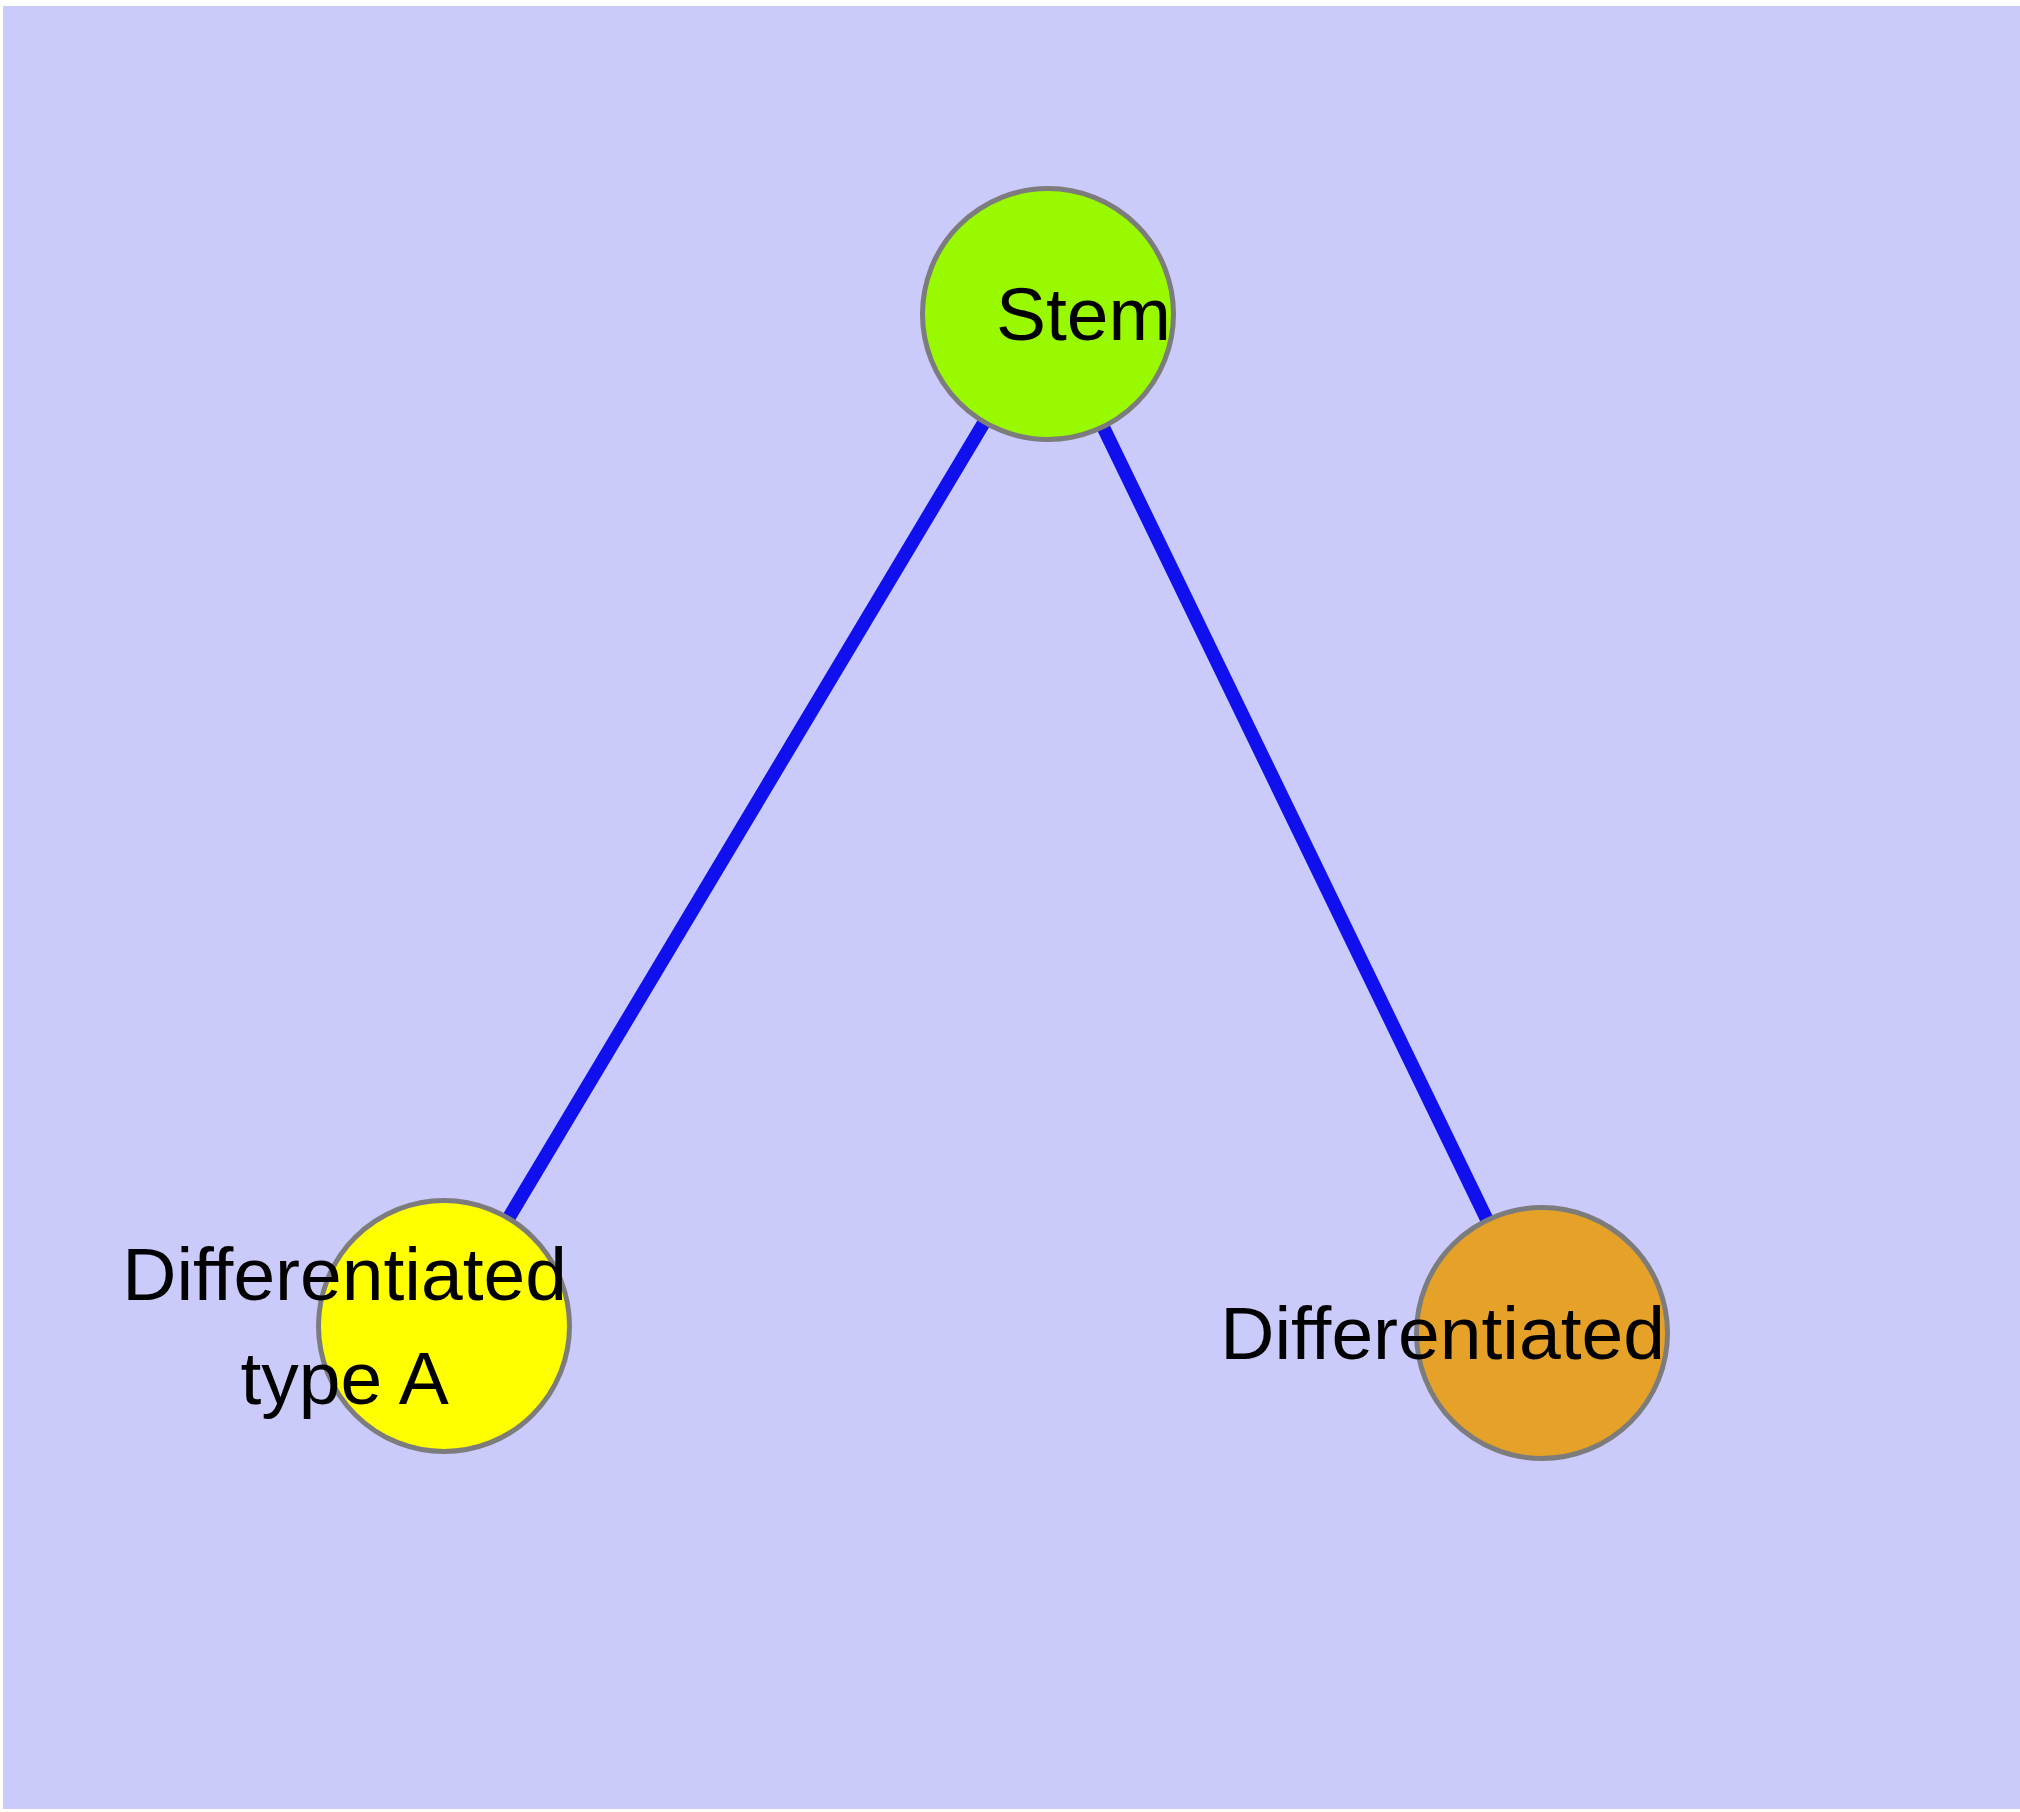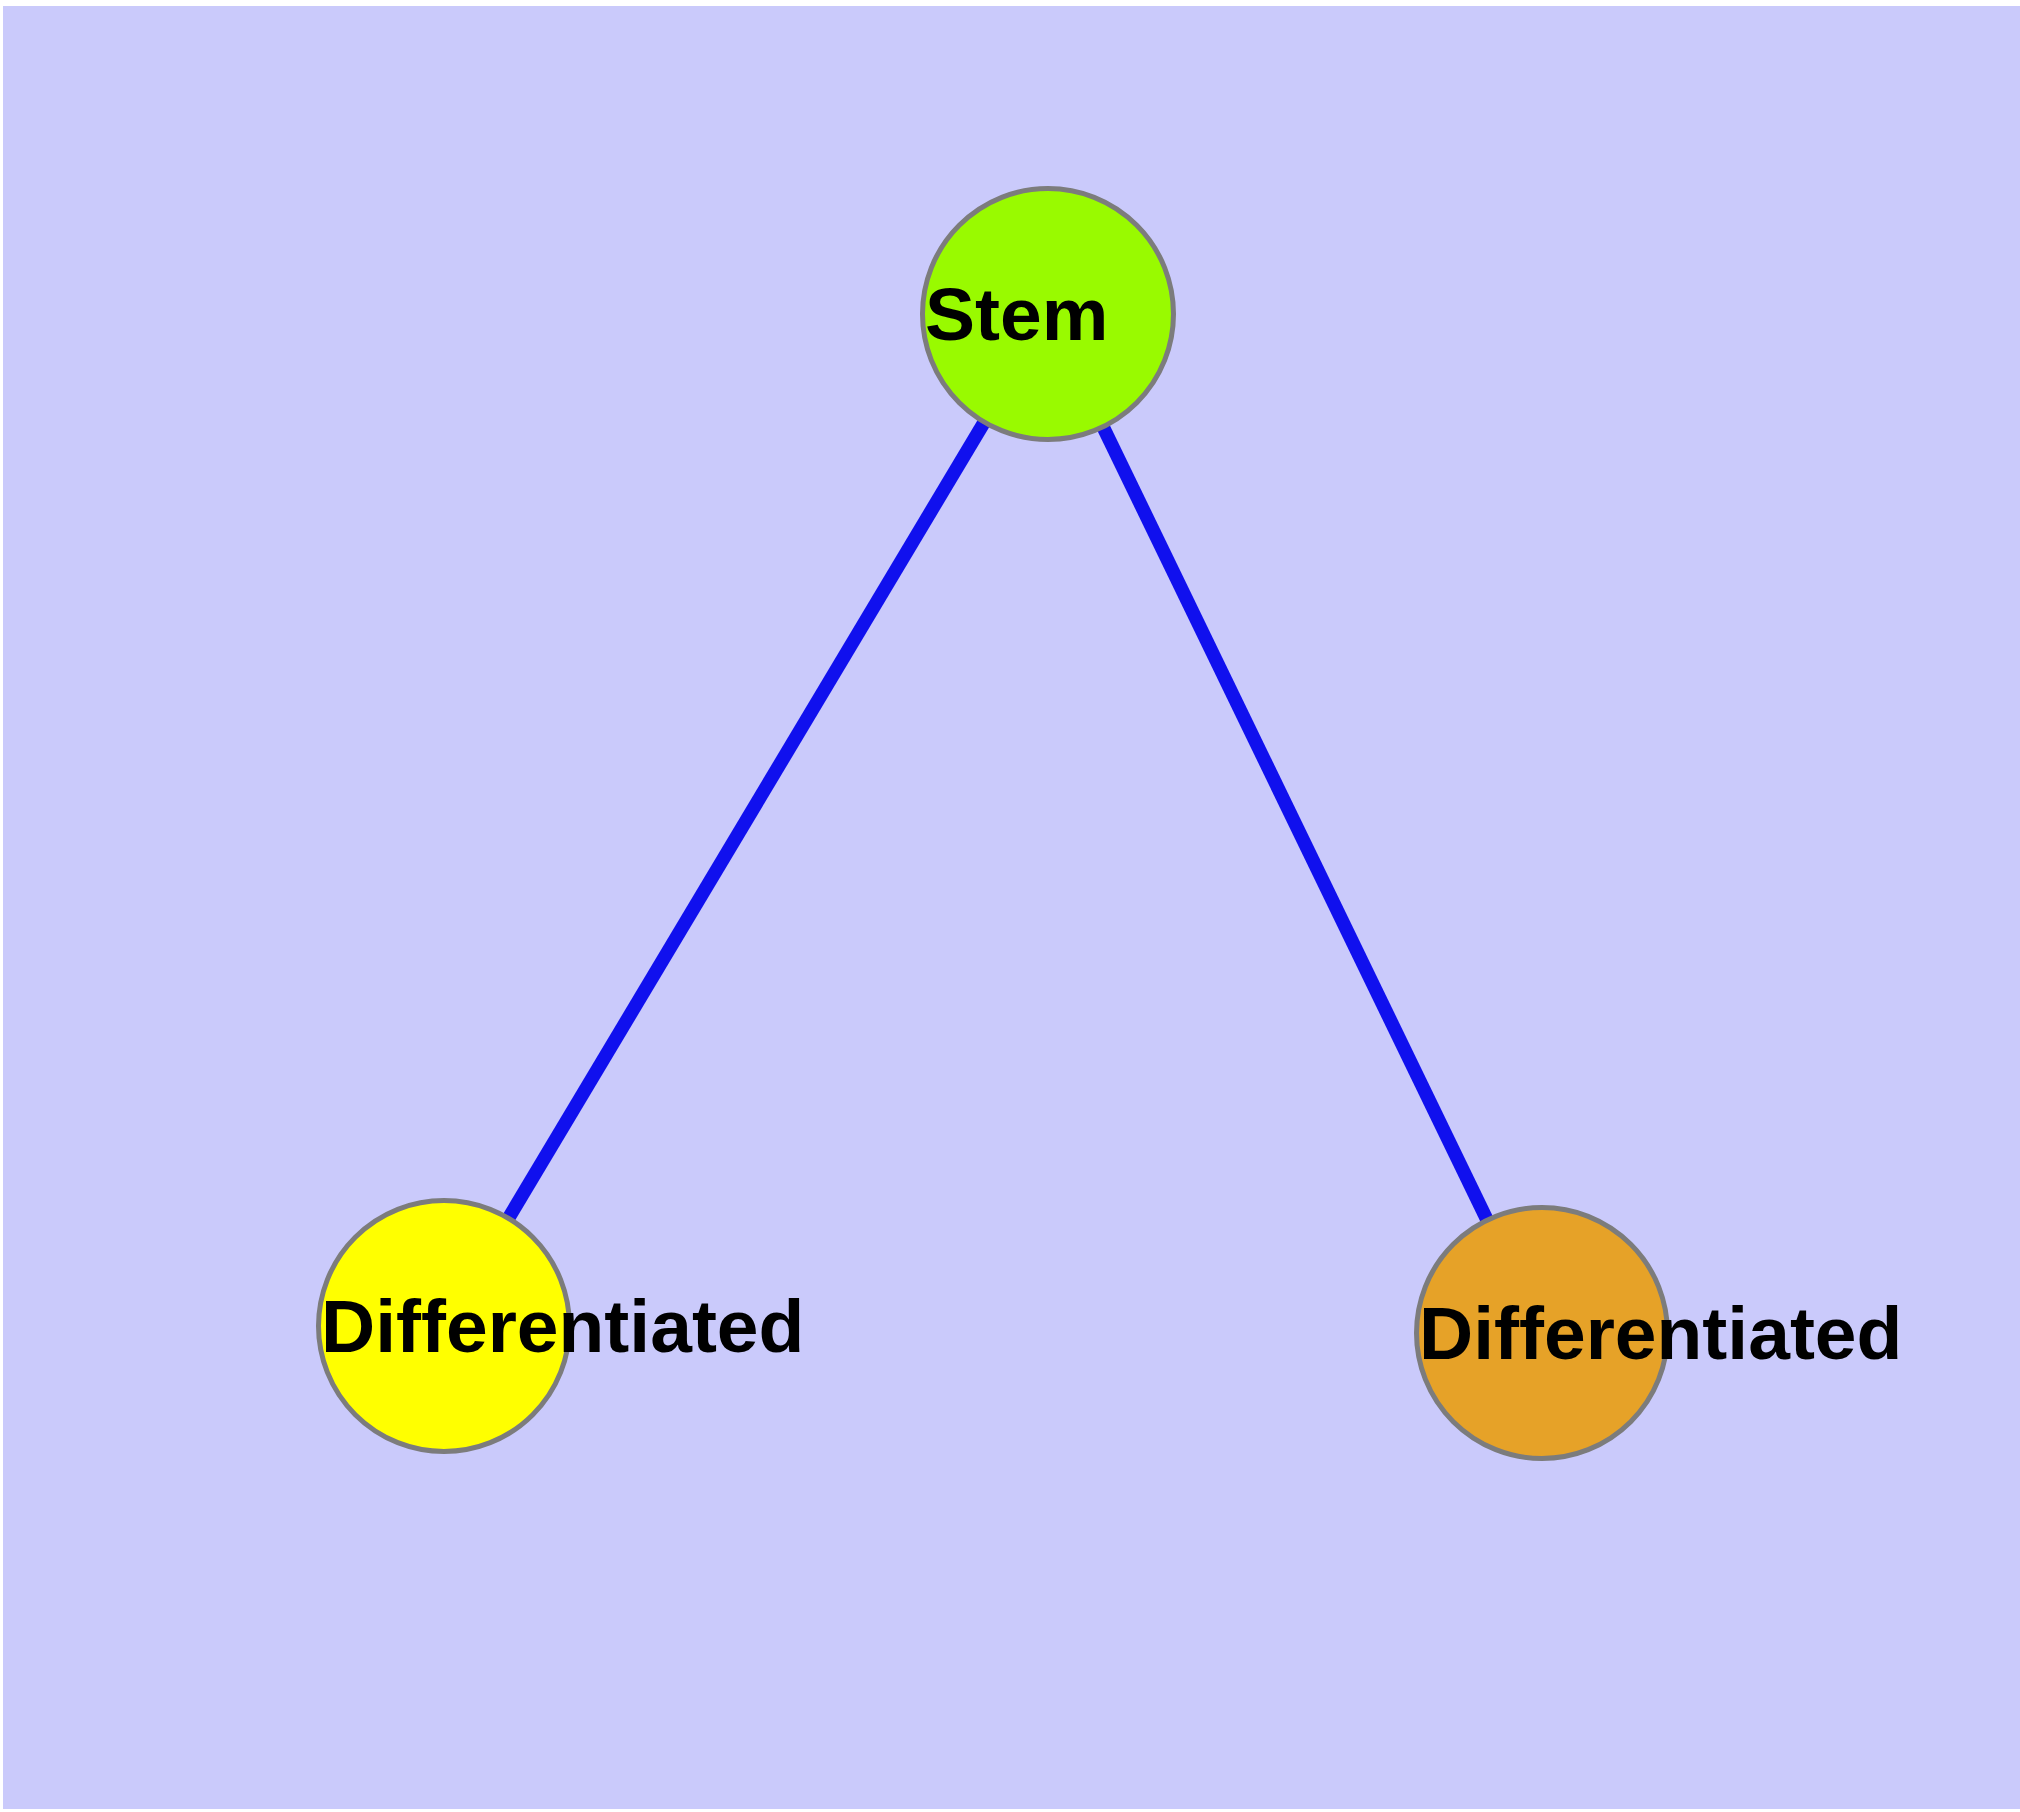--- a/index.html
+++ b/index.html
@@ -27,23 +27,23 @@
   }
   .node {
     position: absolute;
     width: 256px;
     height: 256px;
     box-sizing: border-box;
     border: 5.1px solid #7c7c7c;
     border-radius: 50%;
     display: flex;
     align-items: center;
-    justify-content: flex-start;
+    justify-content: flex-end;
     text-align: center;
-    font-weight: bold;
+    font-weight: normal;
     font-size: 75px;
     line-height: 104px;
     color: #000000;
     white-space: nowrap;
   }
   .node-stem { left: 920px; top: 186px; }
   .node-type-a { left: 316px; top: 1198px; }
   .node-type-b { left: 1414px; top: 1205px; }
   .node-label { overflow: visible; }
 </style>
@@ -59,20 +59,21 @@
     <line x1="1237" y1="371" x2="1819" y2="1573" stroke-width="16" stroke="#1010EE"></line>
   </svg>
 
   <div class="node node-stem" style="background-color: rgb(153, 250, 0); border-color: rgb(124, 124, 124); color: rgb(0, 0, 0);">
     <div class="node-label">Stem</div>
   </div>
 
   <div class="node node-type-a" style="background-color: rgb(255, 255, 0); border-color: rgb(124, 124, 124); color: rgb(0, 0, 0);">
     <div class="node-label">
       <div>Differentiated</div>
+      <div>type A</div>
     </div>
   </div>
 
   <div class="node node-type-b" style="background-color: rgb(230, 162, 40); border-color: rgb(124, 124, 124); color: rgb(0, 0, 0);">
     <div class="node-label">
       <div>Differentiated</div>
     </div>
   </div>
 
 </div>

